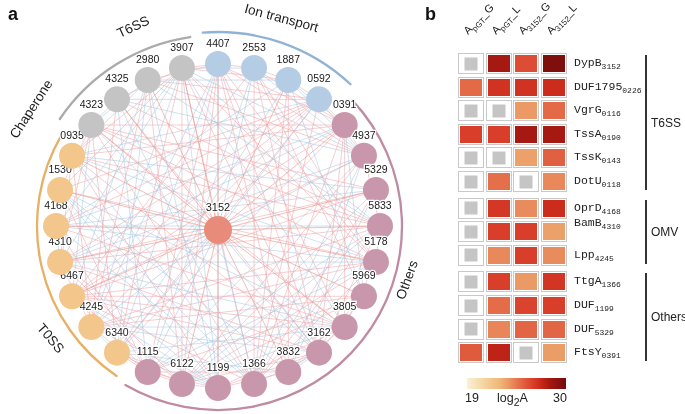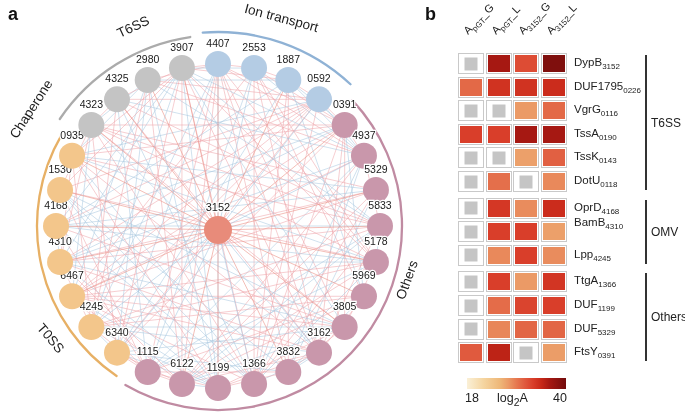--- a/index.html
+++ b/index.html
@@ -11,21 +11,21 @@
   svg text{font-family:"Liberation Sans","DejaVu Sans",sans-serif;}
   .node-label{font-size:10.5px;fill:#1a1a1a;text-anchor:middle;
               stroke:#ffffff;stroke-width:2.5px;paint-order:stroke;}
   .cat-label{font-size:13.5px;fill:#1c1c1c;text-anchor:middle;}
   
   .hm-cell{position:absolute;width:26px;height:21px;background:#fff;border:1px solid #c9c9c9;box-sizing:border-box;}
   .hm-fill{position:absolute;left:1px;top:1px;right:1px;bottom:1px;}
   .hm-miss{position:absolute;left:50%;top:50%;width:13px;height:13px;transform:translate(-50%,-50%);}
   .hm-collabel{position:absolute;white-space:nowrap;font-size:11px;color:#222;
                transform:rotate(-45deg);transform-origin:0 100%;height:13px;line-height:13px;}
-  .hm-rowlabel{position:absolute;white-space:nowrap;font-size:11.5px;color:#222;}
+  .hm-rowlabel{position:absolute;white-space:nowrap;font-size:11.5px;color:#222;font-family:Liberation Mono, monospace;}
   .hm-rowlabel sub,.hm-collabel sub{font-size:8px;}
   .hm-bracket{position:absolute;width:1.5px;background:#333;}
   .hm-grouplabel{position:absolute;font-size:12px;color:#222;white-space:nowrap;}
   .legend-bar{position:absolute;height:11px;}
   .legend-txt{position:absolute;font-size:12.5px;color:#222;white-space:nowrap;}
 </style>
 </head>
 <body>
 
 <div id="fig">
@@ -494,17 +494,17 @@
         <div class="hm-fill" style="background: rgb(235, 157, 104);"></div>
       </div>
       <div class="hm-rowlabel" style="left:149px;top:345.20000000000005px;"><span>FtsY<sub>0391</sub></span></div>
       <div class="hm-bracket" style="left:220px;top:55px;height:135px;"></div>
       <div class="hm-grouplabel" style="left:226px;top:115.5px;">T6SS</div>
       <div class="hm-bracket" style="left:220px;top:199.60000000000002px;height:64.19999999999999px;"></div>
       <div class="hm-grouplabel" style="left:226px;top:224.70000000000002px;">OMV</div>
       <div class="hm-bracket" style="left:220px;top:273.4px;height:87.80000000000007px;"></div>
       <div class="hm-grouplabel" style="left:226px;top:310.3px;">Others</div>
       <div class="legend-bar" style="left:42px;top:378px;width:99px;background:linear-gradient(to right,rgb(250,240,215) 0.0%,rgb(245,213,160) 16.7%,rgb(238,183,120) 33.3%,rgb(235,154,102) 41.7%,rgb(230,120,80) 50.0%,rgb(224,90,62) 58.3%,rgb(217,62,42) 66.7%,rgb(199,40,24) 75.0%,rgb(166,24,18) 83.3%,rgb(140,18,15) 91.7%,rgb(114,11,11) 100.0%);"></div>
-      <div class="legend-txt" style="left:40px;top:391px;">18</div>
-      <div class="legend-txt" style="left:128px;top:391px;">40</div>
+      <div class="legend-txt" style="left:40px;top:391px;">19</div>
+      <div class="legend-txt" style="left:128px;top:391px;">30</div>
       <div class="legend-txt" style="left:72px;top:391px;"><span>log<sub>2</sub>A</span></div>
     </div>
 </div>
 
 </body></html>

